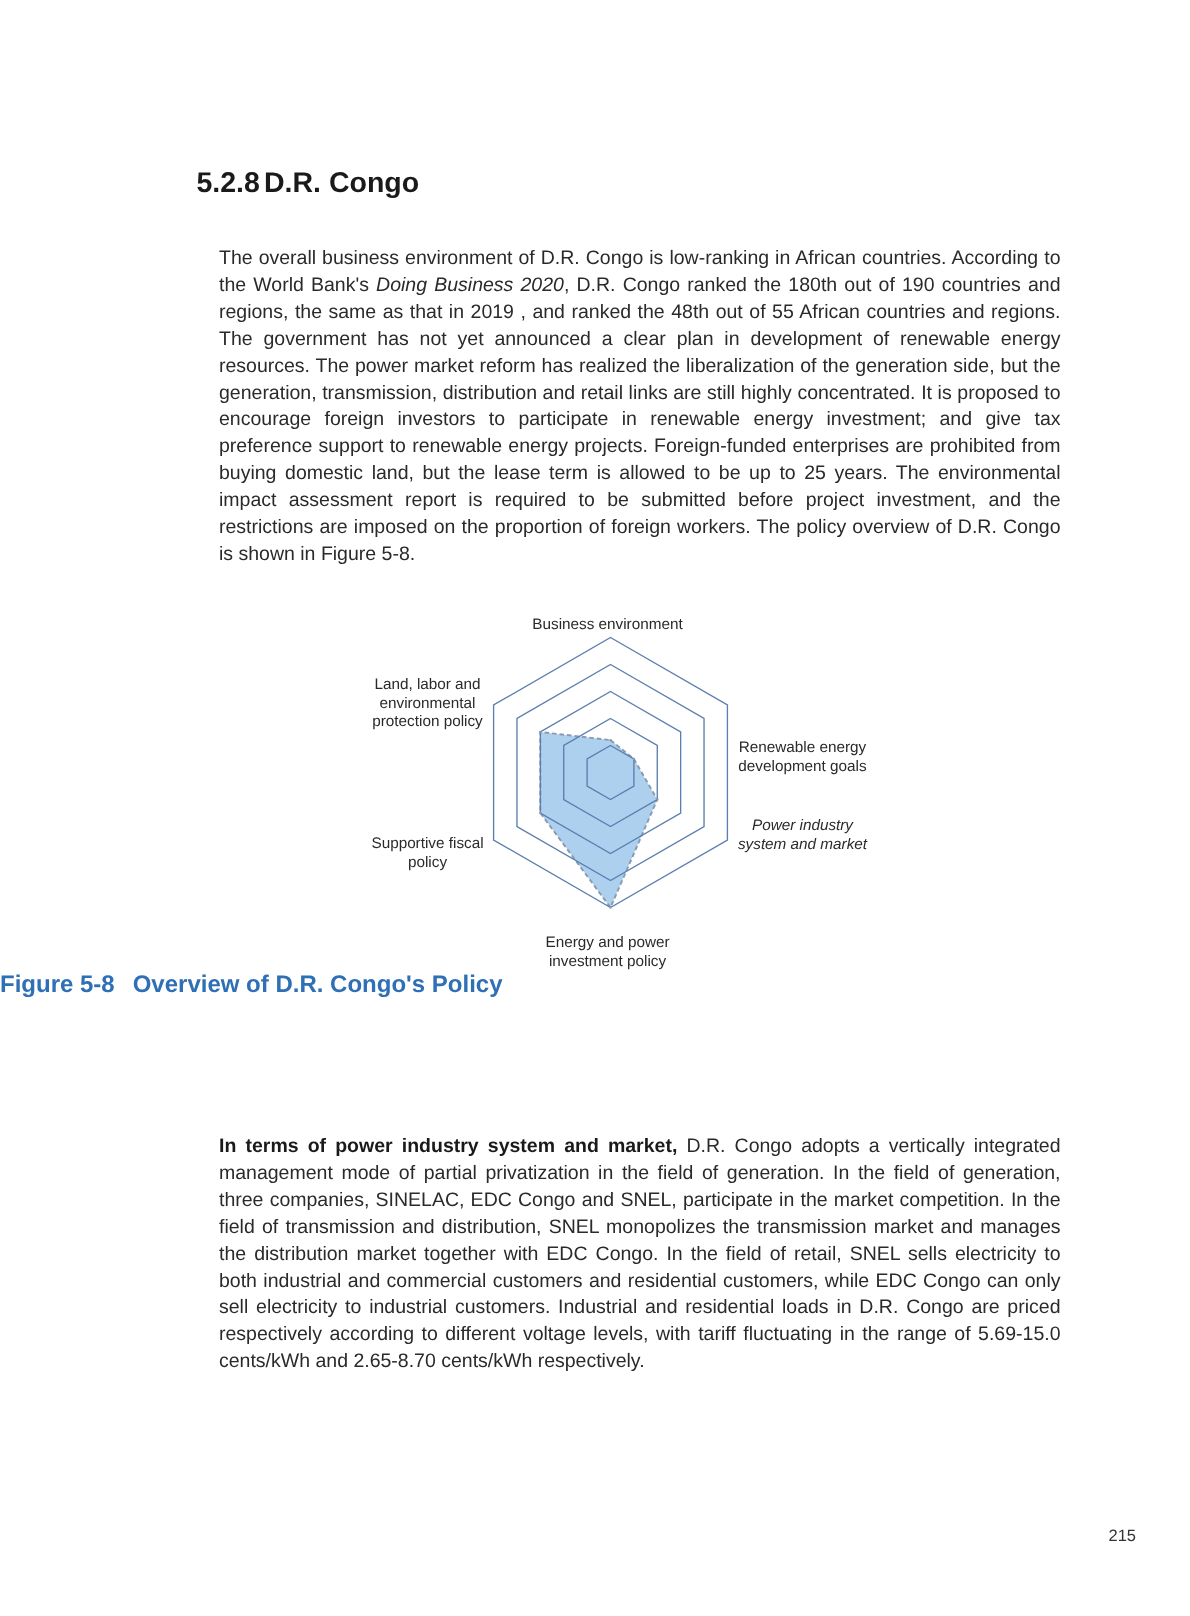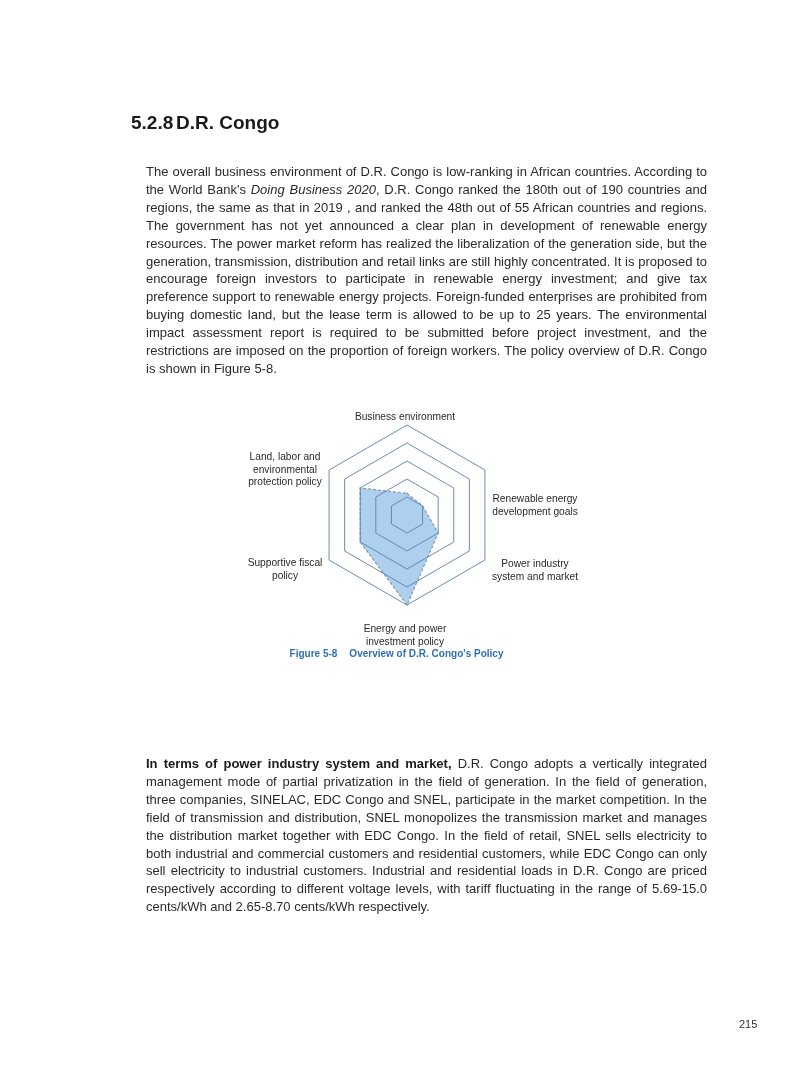--- a/index.html
+++ b/index.html
@@ -11,21 +11,21 @@
   .para { position: absolute; left: 131px; width: 561px; font-size: 13px; line-height: 17.9px;
           text-align: justify; color: #2a2a2a; margin: 15px; }
   .para b { font-weight: bold; color: #1a1a1a; }
   #p1 { top: 148px; }
   #p2 { top: 700px; }
   #p3 { top: 740px; }
   #p4 { top: 950px; }
   .figure { position: absolute; left: 230px; top: 405px; width: 360px; height: 235px; }
   .figure svg { position: absolute; left: 0; top: 0; }
   .axis-label { position: absolute; font-size: 10.2px; line-height: 12.5px; color: #2a2a2a; text-align: center; white-space: pre-line; }
-  .caption { position: absolute; left: 0; width: 793px; top: 648px; text-align: center; font-size: 10px;
+  .caption { position: absolute; left: 0; width: 793px; top: 648px; text-align: left; font-size: 16px;
              font-weight: bold; color: #2e6fb5; }
   .caption .num { margin-right: 12px; }
   .page-number { position: absolute; left: 739px; top: 1018px; font-size: 11px; color: #333; text-align: center; }
 </style>
 </head>
 <body>
 
 <div class="page">
 
   <div class="heading">
@@ -45,21 +45,21 @@
         <circle cx="177" cy="88.4" r="0.8" fill="#8a9bb0"></circle>
         <circle cx="192.5884572681199" cy="101" r="0.8" fill="#8a9bb0"></circle>
         <circle cx="208.1769145362398" cy="128" r="0.8" fill="#8a9bb0"></circle>
         <circle cx="177" cy="200" r="0.8" fill="#8a9bb0"></circle>
         <circle cx="130.2346281956403" cy="137.00000000000003" r="0.8" fill="#8a9bb0"></circle>
         <circle cx="130.2346281956403" cy="83" r="0.8" fill="#8a9bb0"></circle>
       </svg>
     <div class="axis-label" id="lbl0" style="left:100px; top:6px; width:150px;">Business environment</div>
     <div class="axis-label" id="lbl1" style="left:250px; top:52px; width:110px;margin-top:36px;">Renewable energy
 development goals</div>
-    <div class="axis-label" id="lbl2" style="left:250px; top:153px; width:110px;">Power industry
+    <div class="axis-label" id="lbl2" style="left:250px; top:140px; width:110px;font-style:italic;">Power industry
 system and market</div>
     <div class="axis-label" id="lbl3" style="left:110px; top:218px; width:130px;">Energy and power
 investment policy</div>
     <div class="axis-label" id="lbl4" style="left:5px; top:152px; width:100px;">Supportive fiscal
 policy</div>
     <div class="axis-label" id="lbl5" style="left:5px; top:46px; width:100px;">Land, labor and
 environmental
 protection policy</div>
   </div>
 

